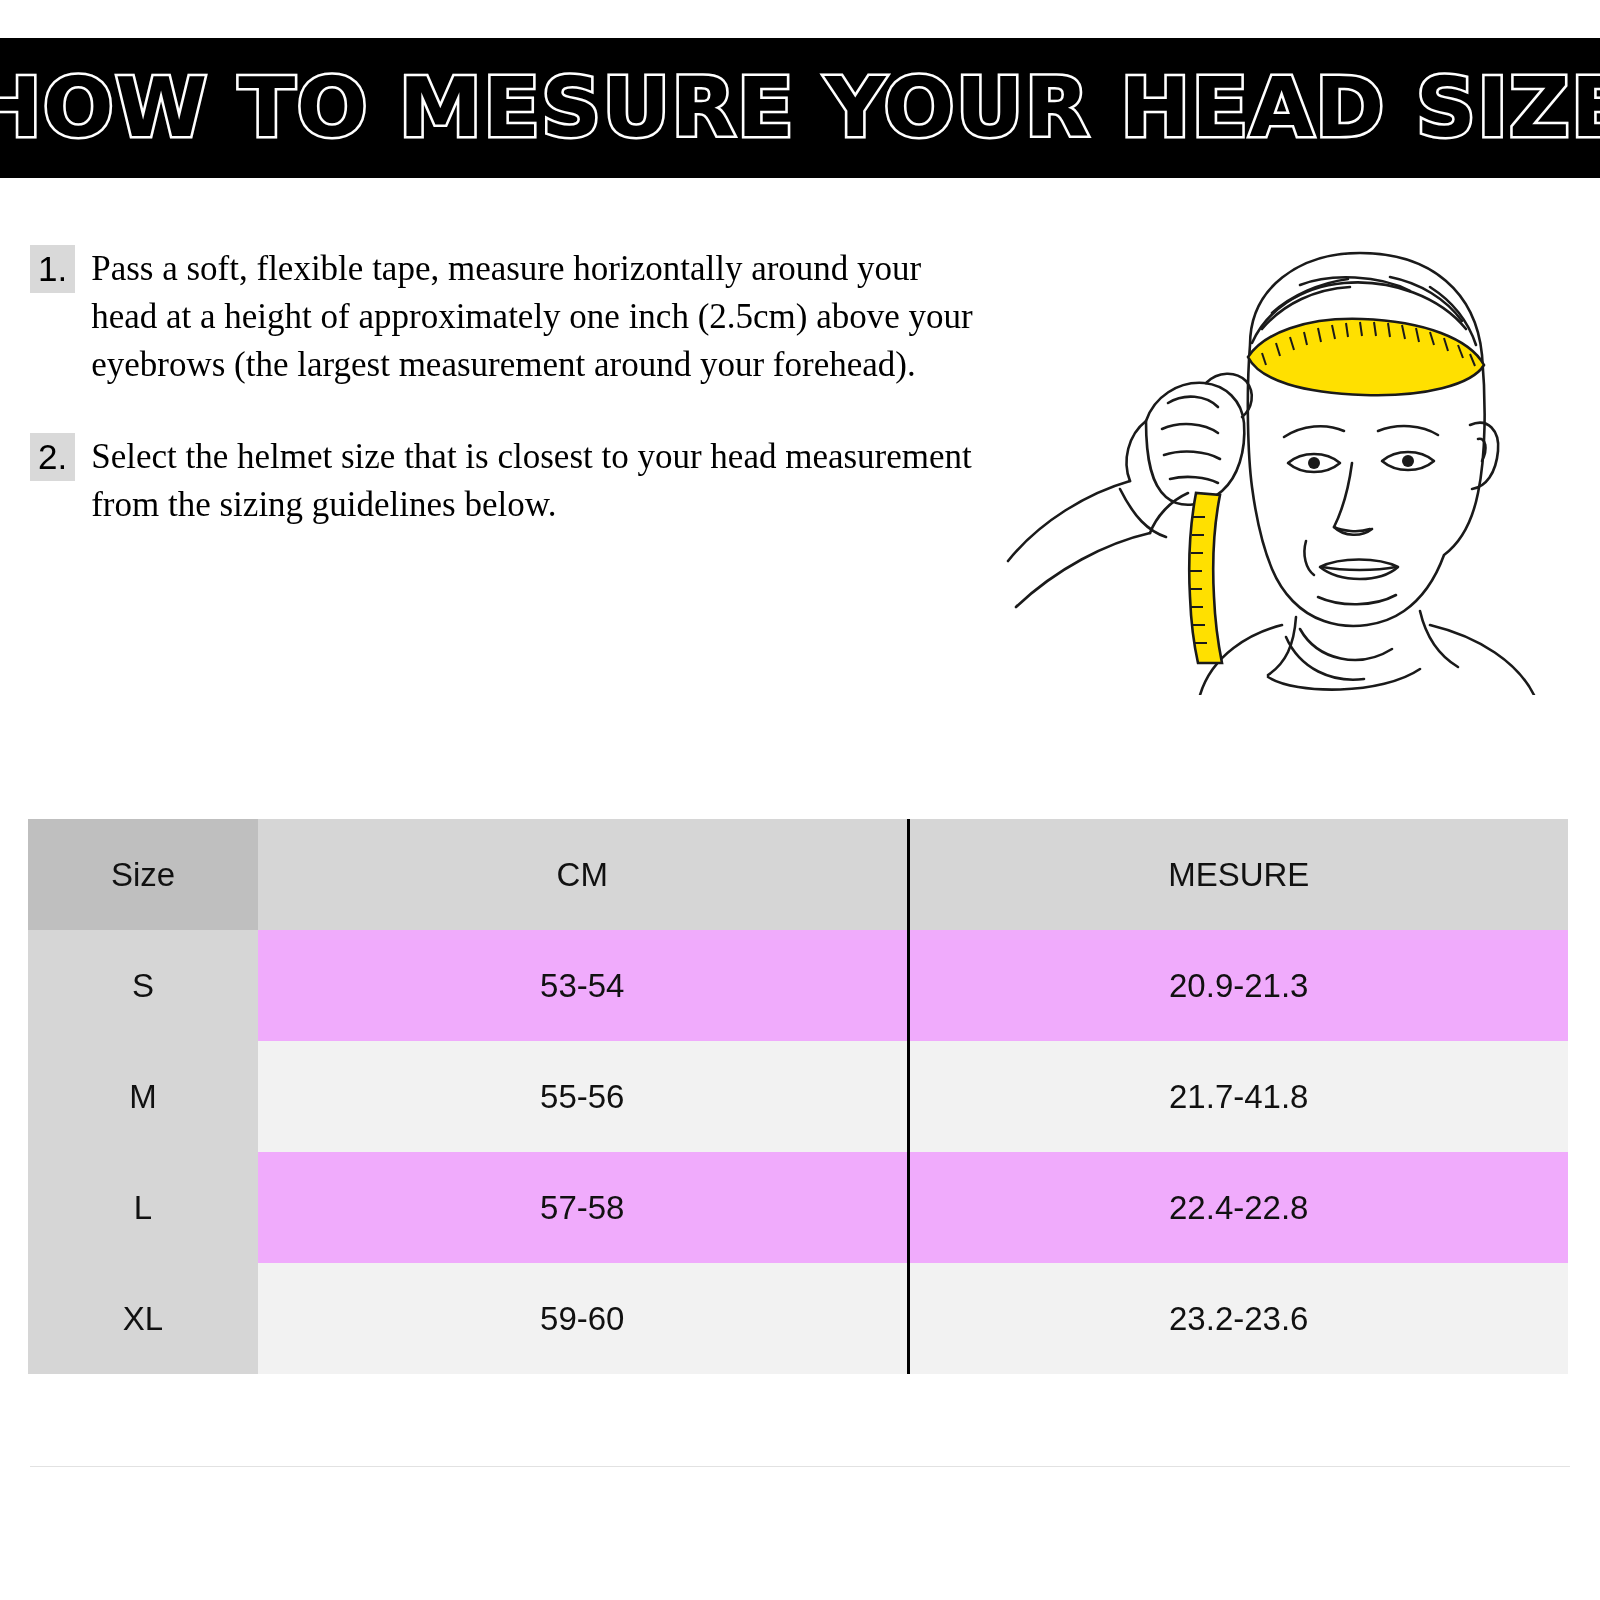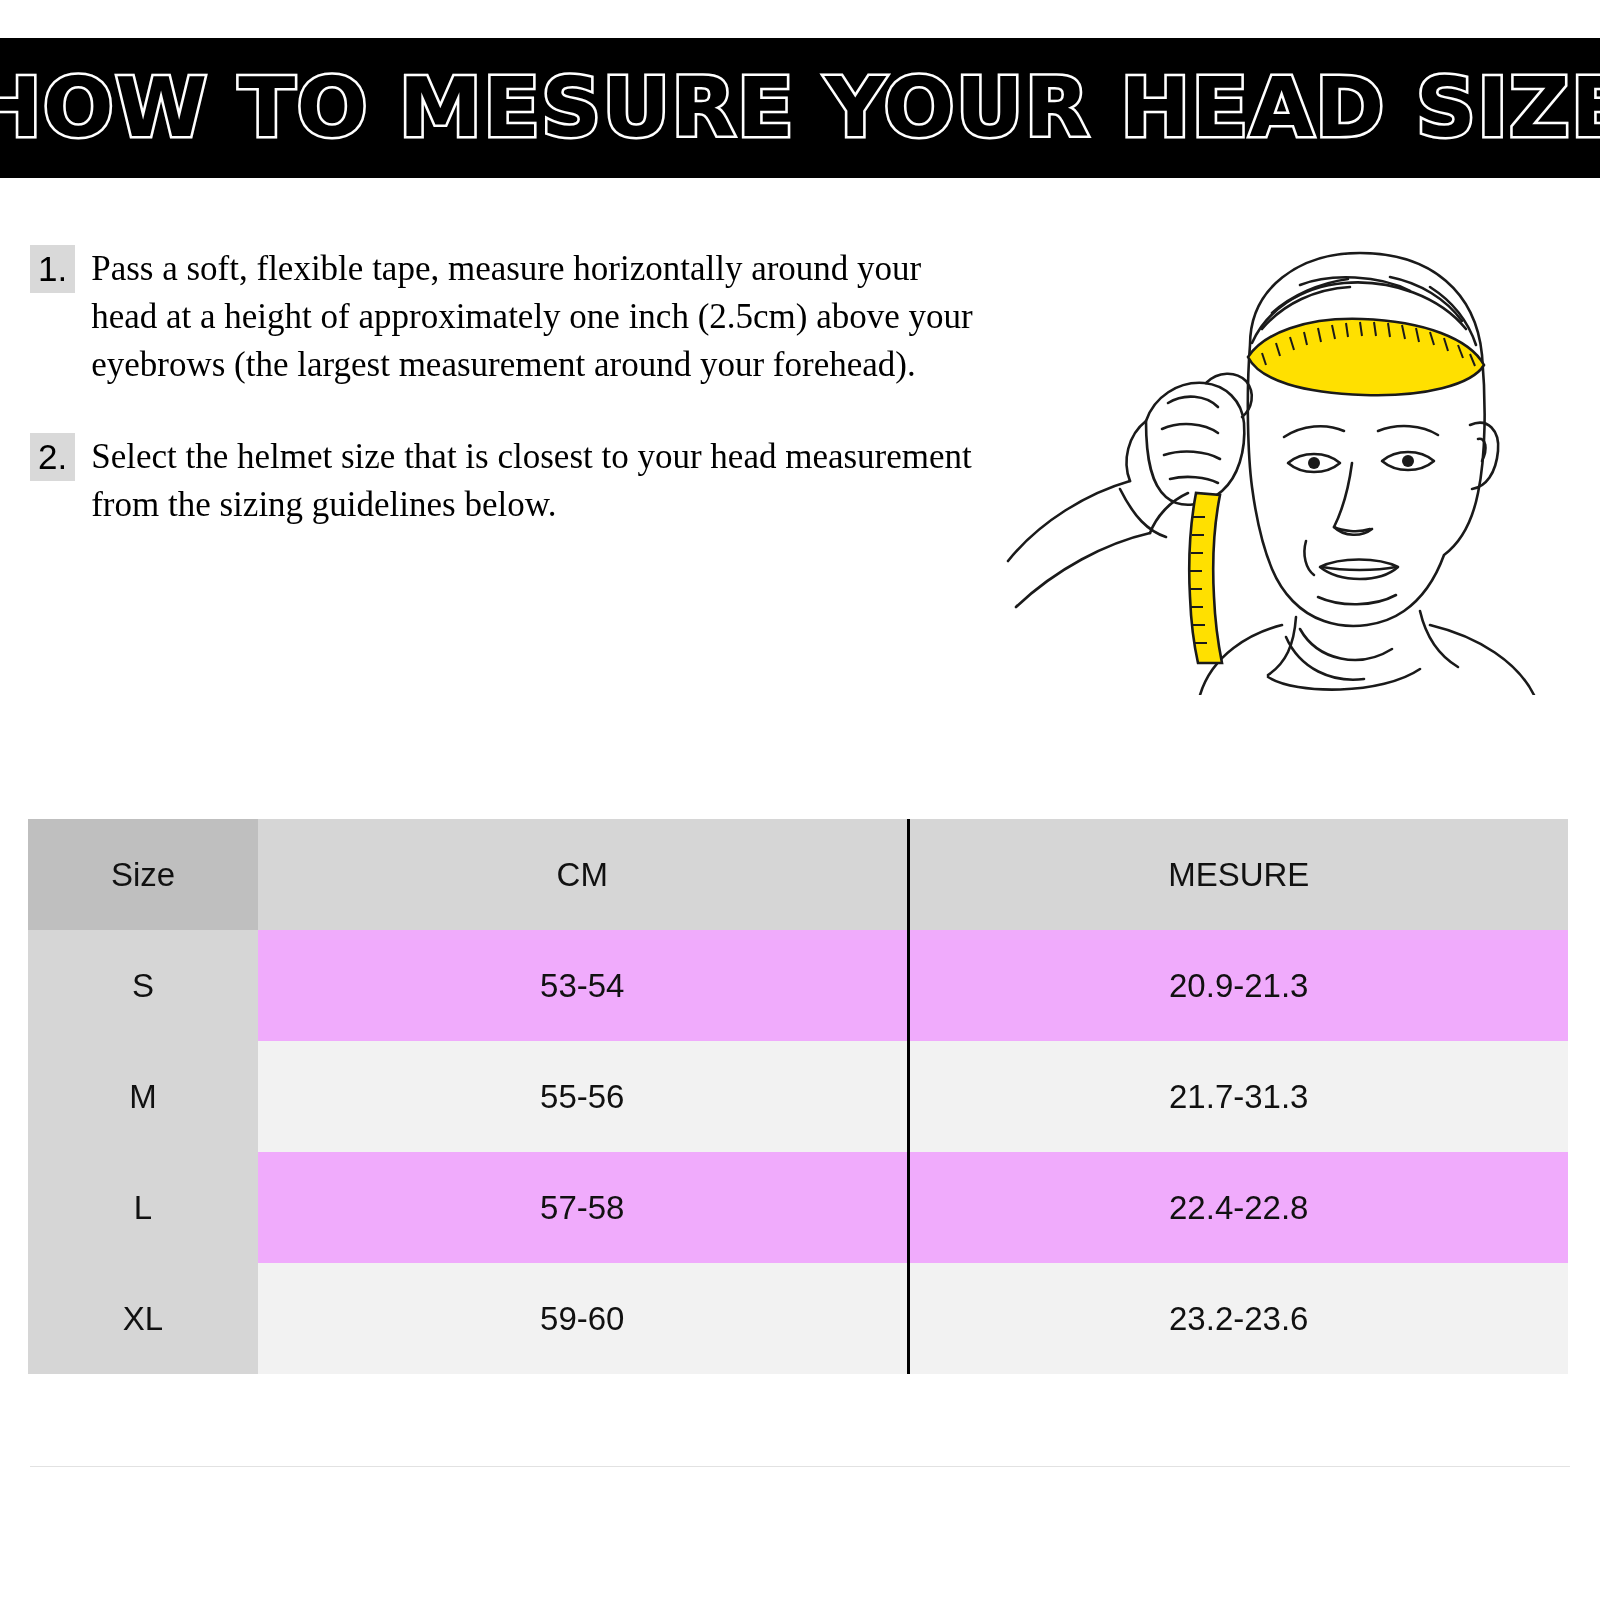--- a/index.html
+++ b/index.html
@@ -270,21 +270,21 @@
   </thead>
   <tbody>
     <tr class="row-plain">
       <td class="col-size">S</td>
       <td class="col-data col-cm">53-54</td>
       <td class="col-data">20.9-21.3</td>
     </tr>
     <tr class="row-alt">
       <td class="col-size">M</td>
       <td class="col-data col-cm">55-56</td>
-      <td class="col-data">21.7-31.3</td>
+      <td class="col-data">21.7-41.8</td>
     </tr>
     <tr class="row-plain">
       <td class="col-size">L</td>
       <td class="col-data col-cm">57-58</td>
       <td class="col-data">22.4-22.8</td>
     </tr>
     <tr class="row-alt">
       <td class="col-size">XL</td>
       <td class="col-data col-cm">59-60</td>
       <td class="col-data">23.2-23.6</td>

